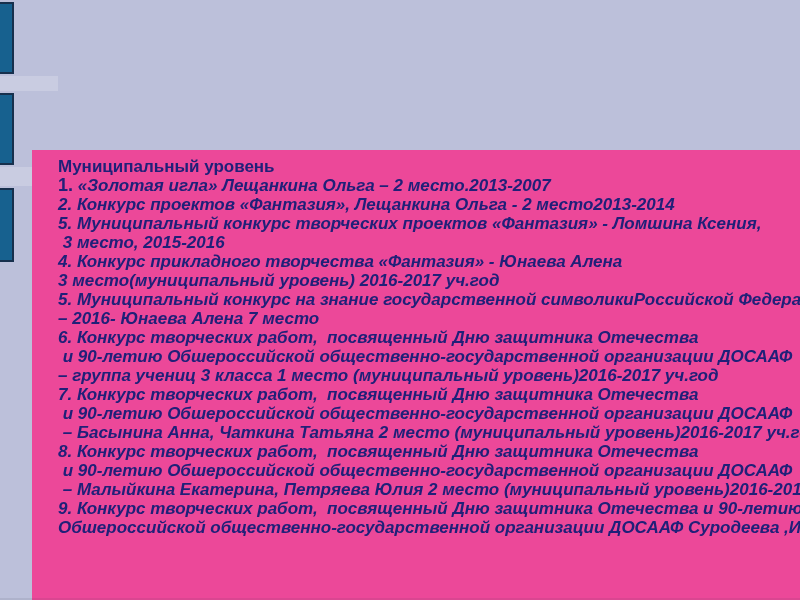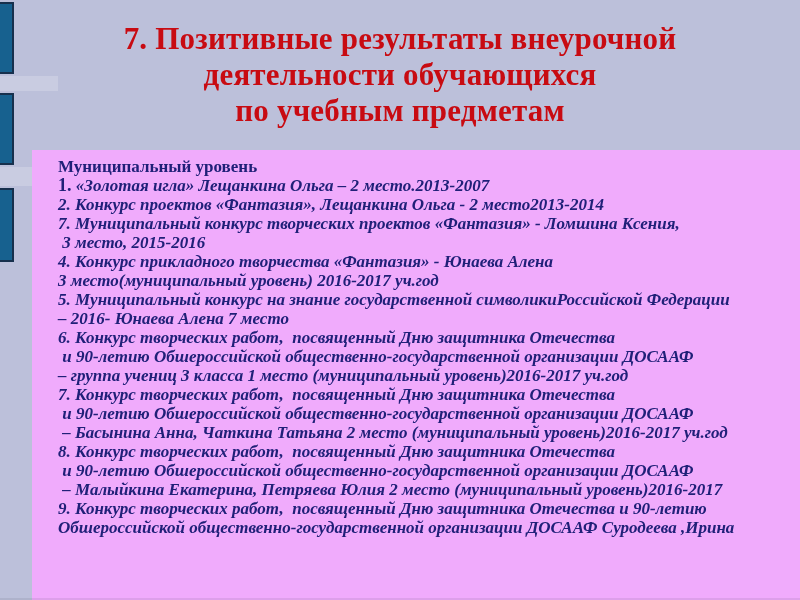--- a/index.html
+++ b/index.html
@@ -37,23 +37,22 @@
     font-weight: bold;
     font-size: 31px;
     line-height: 36px;
     color: #c80b12;
     letter-spacing: 0.2px;
   }
   
   .panel {
     position: absolute;
     left: 32px; top: 150px; right: 0; bottom: 0;
-    background: #f0abfc;
+    background: #ec4899;
     overflow: hidden;
-    font-family: Liberation Serif, serif;
   }
   .body-text {
     padding: 7px 0 0 26px;
     color: #202078;
     font-size: 17px;
     font-weight: bold;
     line-height: 19px;
   }
   .heading, .bline { white-space: pre; }
   .heading { font-style: normal; }
@@ -68,32 +67,27 @@
 <body>
 
 <div class="slide">
 
   <div class="gap-stripe gap-stripe-1"></div>
   <div class="gap-stripe gap-stripe-2"></div>
   <div class="bar bar-1"></div>
   <div class="bar bar-2"></div>
   <div class="bar bar-3"></div>
 
-  <div class="title">
-    <div>7. Позитивные результаты внеурочной</div>
-    <div>деятельности обучающихся</div>
-    <div>по учебным предметам</div>
-  </div>
 
   <div class="panel">
     <div class="body-text">
       <div class="heading">Муниципальный уровень</div>
       <div class="bline"><span class="pfx">1.</span><span class="txt"> «Золотая игла» Лещанкина Ольга – 2 место.2013-2007</span></div>
       <div class="bline"><span class="pfx"></span><span class="txt">2. Конкурс проектов «Фантазия», Лещанкина Ольга - 2 место2013-2014</span></div>
-      <div class="bline"><span class="pfx"></span><span class="txt">7. Муниципальный конкурс творческих проектов «Фантазия» - Ломшина Ксения,</span></div>
+      <div class="bline"><span class="pfx"></span><span class="txt">5. Муниципальный конкурс творческих проектов «Фантазия» - Ломшина Ксения,</span></div>
       <div class="bline"><span class="pfx"></span><span class="txt"> 3 место, 2015-2016</span></div>
       <div class="bline"><span class="pfx"></span><span class="txt">4. Конкурс прикладного творчества «Фантазия» - Юнаева Алена</span></div>
       <div class="bline"><span class="pfx"></span><span class="txt">3 место(муниципальный уровень) 2016-2017 уч.год</span></div>
       <div class="bline"><span class="pfx"></span><span class="txt">5. Муниципальный конкурс на знание государственной символикиРоссийской Федерации</span></div>
       <div class="bline"><span class="pfx"></span><span class="txt">– 2016- Юнаева Алена 7 место</span></div>
       <div class="bline"><span class="pfx"></span><span class="txt">6. Конкурс творческих работ,  посвященный Дню защитника Отечества</span></div>
       <div class="bline"><span class="pfx"></span><span class="txt"> и 90-летию Обшероссийской общественно-государственной организации ДОСААФ</span></div>
       <div class="bline"><span class="pfx"></span><span class="txt">– группа учениц 3 класса 1 место (муниципальный уровень)2016-2017 уч.год</span></div>
       <div class="bline"><span class="pfx"></span><span class="txt">7. Конкурс творческих работ,  посвященный Дню защитника Отечества</span></div>
       <div class="bline"><span class="pfx"></span><span class="txt"> и 90-летию Обшероссийской общественно-государственной организации ДОСААФ</span></div>

